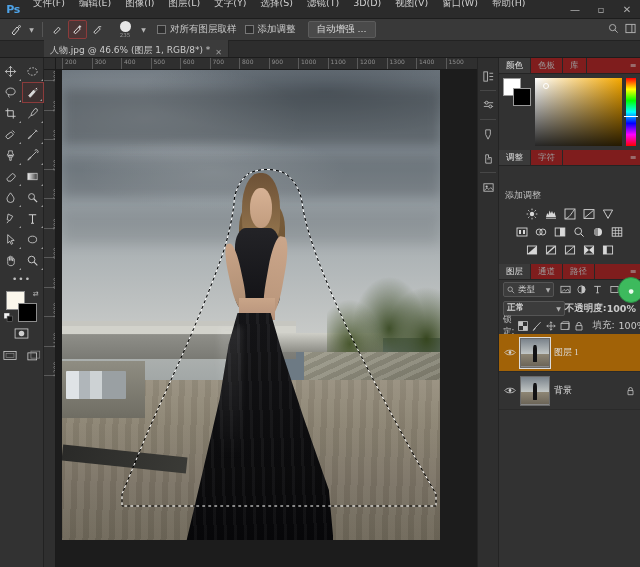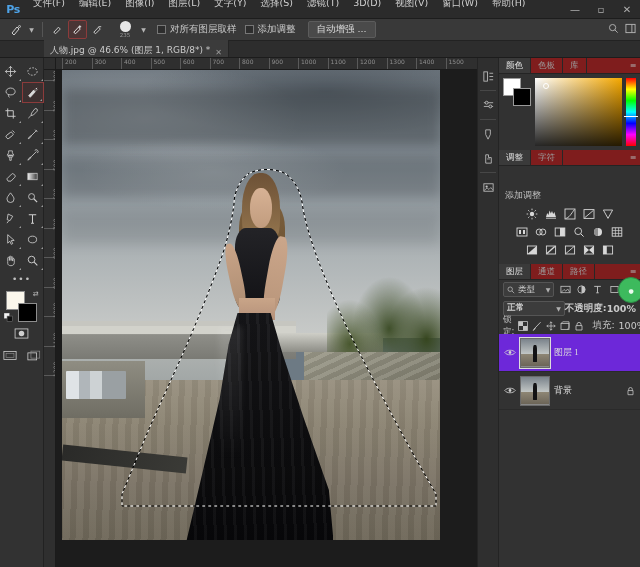--- a/index.html
+++ b/index.html
@@ -222,21 +222,21 @@
   .lp-fico{ width:13px; height:15px; display:flex; align-items:center; justify-content:center;}
   .lp-blend{ height:18px; display:flex; align-items:center; gap:0; padding:0 4px;font-weight:bold;}
   .blend-sel{ width:66px; height:15px; border:1px solid #555; background:#3c3c3c; border-radius:2px;
     display:flex; align-items:center; padding:0 3px; font-size:8.5px; color:#d2d2d2;}
   .blend-sel .cv{ margin-left:auto; font-size:6px; color:#b0b0b0;}
   .lp-lock{ height:17px; display:flex; align-items:center; gap:4px; padding:0 4px; font-size:8.5px; color:#c2c2c2;}
   .lock-ico{ width:11px; height:13px; display:flex; align-items:center; justify-content:center;}
   .layerlist{ flex:1 1 auto; min-height:0; overflow:hidden;}
   .layerrow{ height:38px; display:flex; align-items:center; gap:4px; padding:0 4px;
     border-bottom:1px solid #2a2a2a;}
-  .layerrow.selected{ background:#6d28d9;font-family:Liberation Serif, serif;}
+  .layerrow.selected{ background:#a16207;font-family:Liberation Serif, serif;}
   .eye{ width:13px; height:13px; display:flex; align-items:center; justify-content:center;}
   .lthumb{ width:30px; height:30px; border:1px solid #6a6a6a; position:relative; overflow:hidden; background:#888;}
   .lthumb .tsky{position:absolute;left:0;top:0;width:100%;height:55%;background:linear-gradient(#7a838b,#c2c6c5);}
   .lthumb .tgr{position:absolute;left:0;top:55%;width:100%;height:45%;background:linear-gradient(#8e8675,#6c6558);}
   .lthumb .tfig{position:absolute;left:42%;top:22%;width:16%;height:62%;background:#121214;border-radius:30% 30% 6% 6%;}
   .lthumb.sel{ outline:1px solid #dcdcdc;}
   .lname{ font-size:9px; color:#dcdcdc; flex:1 1 auto;}
   .llock{ width:12px; display:flex; align-items:center; justify-content:center;}
   .green-badge{ position:absolute; right:-4px; top:277px; width:26px; height:26px; border-radius:50%;
     background:#3dba5d; border:1px solid #2c8f46; display:flex; align-items:center; justify-content:center;

